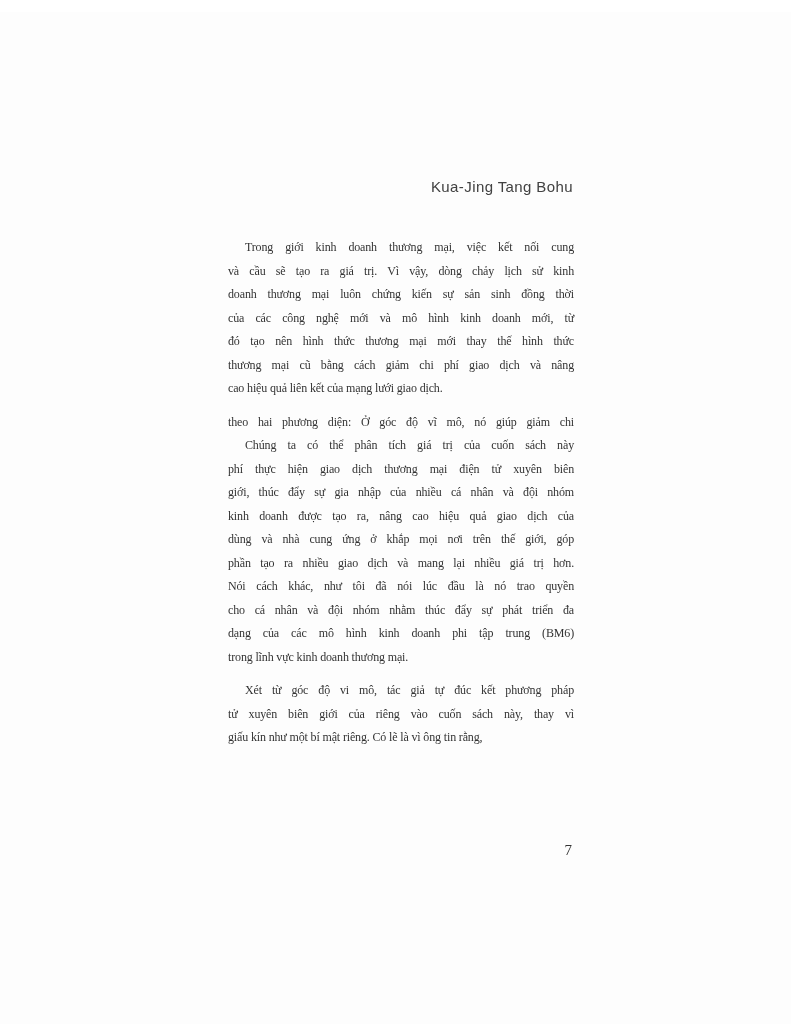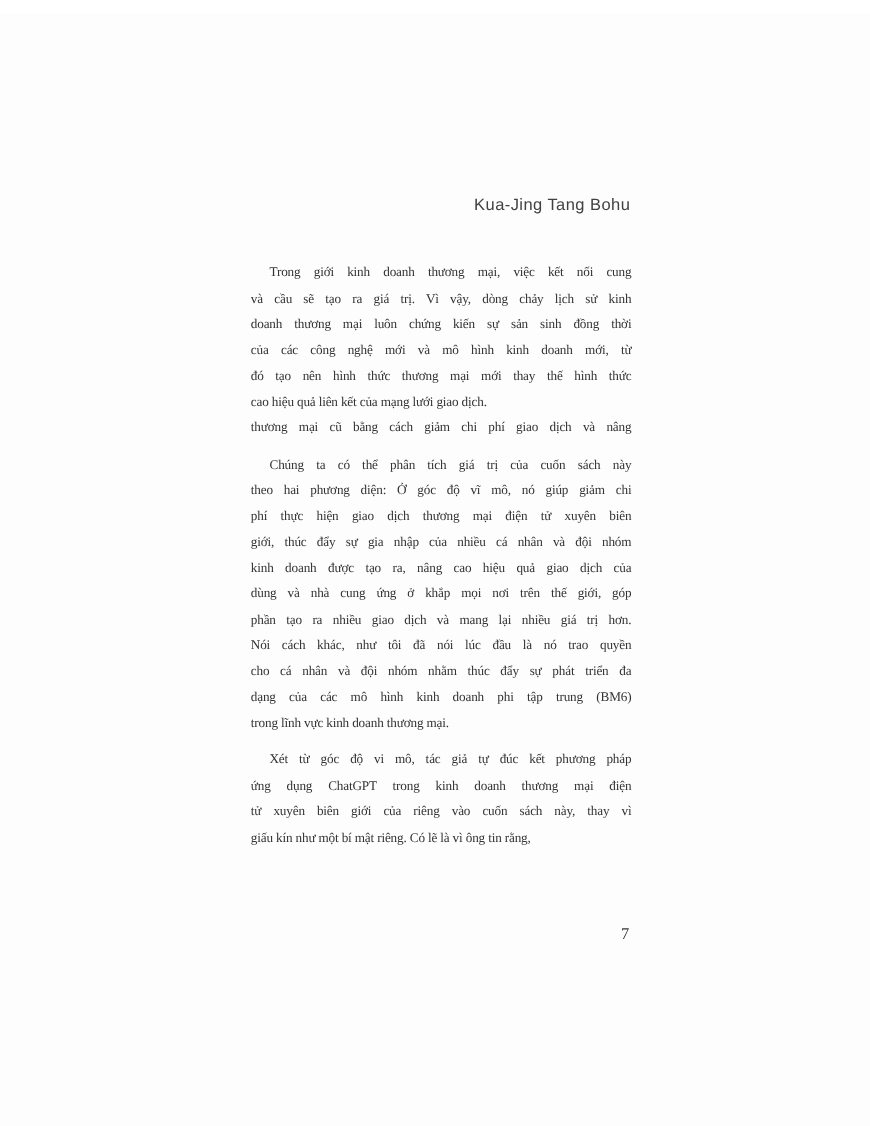--- a/index.html
+++ b/index.html
@@ -67,38 +67,37 @@
 <div class="book-page" style="--page-bg: #fdfdfd; --ink-color: #333333; --header-color: #414141;">
   <div class="running-header">Kua-Jing Tang Bohu</div>
 
   <div class="body-text" id="body-text">
       <div class="para">
         <div class="line first">Trong giới kinh doanh thương mại, việc kết nối cung</div>
         <div class="line">và cầu sẽ tạo ra giá trị. Vì vậy, dòng chảy lịch sử kinh</div>
         <div class="line">doanh thương mại luôn chứng kiến sự sản sinh đồng thời</div>
         <div class="line">của các công nghệ mới và mô hình kinh doanh mới, từ</div>
         <div class="line">đó tạo nên hình thức thương mại mới thay thế hình thức</div>
+        <div class="line">thương mại cũ bằng cách giảm chi phí giao dịch và nâng</div>
         <div class="line last">cao hiệu quả liên kết của mạng lưới giao dịch.</div>
-        <div class="line">thương mại cũ bằng cách giảm chi phí giao dịch và nâng</div>
       </div>
       <div class="para">
+        <div class="line">theo hai phương diện: Ở góc độ vĩ mô, nó giúp giảm chi</div>
         <div class="line first">Chúng ta có thể phân tích giá trị của cuốn sách này</div>
-        <div class="line">theo hai phương diện: Ở góc độ vĩ mô, nó giúp giảm chi</div>
         <div class="line">phí thực hiện giao dịch thương mại điện tử xuyên biên</div>
         <div class="line">giới, thúc đẩy sự gia nhập của nhiều cá nhân và đội nhóm</div>
         <div class="line">kinh doanh được tạo ra, nâng cao hiệu quả giao dịch của</div>
         <div class="line">dùng và nhà cung ứng ở khắp mọi nơi trên thế giới, góp</div>
         <div class="line">phần tạo ra nhiều giao dịch và mang lại nhiều giá trị hơn.</div>
         <div class="line">Nói cách khác, như tôi đã nói lúc đầu là nó trao quyền</div>
         <div class="line">cho cá nhân và đội nhóm nhằm thúc đẩy sự phát triển đa</div>
         <div class="line">dạng của các mô hình kinh doanh phi tập trung (BM6)</div>
         <div class="line last">trong lĩnh vực kinh doanh thương mại.</div>
       </div>
       <div class="para">
         <div class="line first">Xét từ góc độ vi mô, tác giả tự đúc kết phương pháp</div>
-        <div class="line">ứng dụng ChatGPT trong kinh doanh thương mại điện</div>
         <div class="line">tử xuyên biên giới của riêng vào cuốn sách này, thay vì</div>
         <div class="line last">giấu kín như một bí mật riêng. Có lẽ là vì ông tin rằng,</div>
       </div>
     </div>
 
   <div class="page-number">7</div>
 </div>
 
 </body></html>

